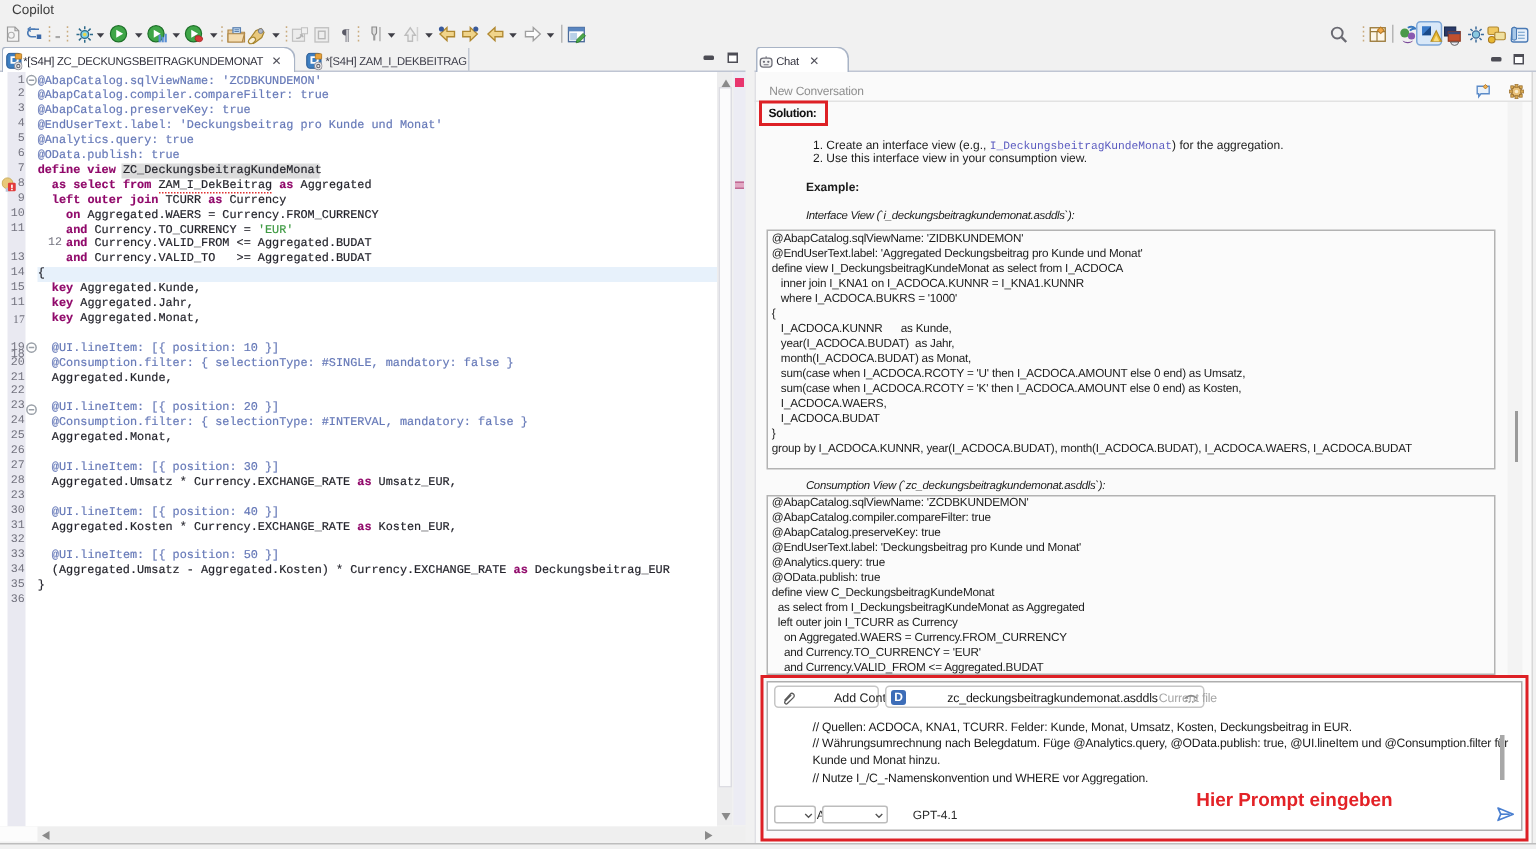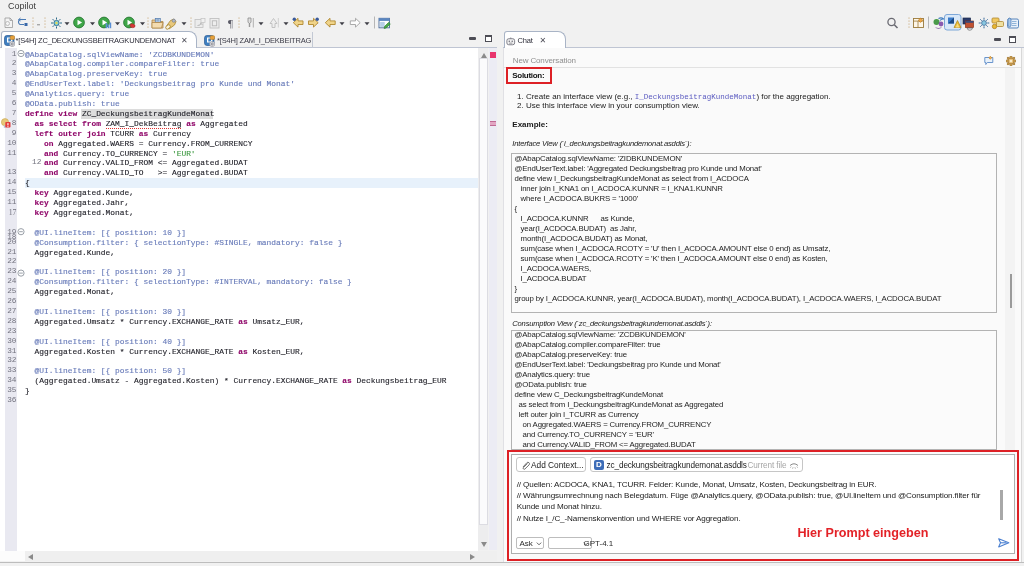--- a/index.html
+++ b/index.html
@@ -9,21 +9,21 @@
 .mono { font-family:"Liberation Mono", monospace; }
 .cline { position:absolute; left:25.1px; white-space:pre; font-family:"Liberation Mono", monospace; font-size:7.9px; line-height:9.9px; color:#23232b; -webkit-text-stroke:0.12px currentColor; }
 .lnum { position:absolute; width:16.5px; text-align:right; font-family:"Liberation Mono", monospace; font-size:7.8px; line-height:9.9px; color:#73737f; }
 .kw { color:#90086a; font-weight:bold; }
 .ann { color:#6679b8; }
 .str { color:#3f9a43; }
 .tabtxt { position:absolute; font-size:7.5px; letter-spacing:-0.18px; color:#2e2e3a; white-space:nowrap; }
 .codebox { position:absolute; background:#fbfbfb; border:1px solid #b3b3b3; }
 .cbtext { position:absolute; left:3px; top:-0.5px; font-size:7.8px; letter-spacing:-0.14px; line-height:10px; color:#1c1c1c; white-space:pre; }
 .redbox { position:absolute; border:2.5px solid #dd2025; }
-.chattxt { position:absolute; font-size:8px; color:#1a1a1a; white-space:nowrap; }
+.chattxt { position:absolute; font-size:8px; color:#1a1a1a; white-space:nowrap;margin-left:25px; }
 </style>
 </head>
 <body>
 
 <div class="abs" style="left:8px;top:1px;font-size:9px;color:#3c3c3c;">Copilot</div>
 
 <svg class="abs" style="left:0;top:13px;" width="1024" height="18" viewBox="0 0 1024 18">
     <g transform="translate(3.5,5)">
       <path d="M1.5 0 h5 l2.5 2.5 v7 h-7.5 z" fill="#f4f4f4" stroke="#9a9a9a" stroke-width="0.8"></path>
       <path d="M6.5 0 v2.5 h2.5" fill="none" stroke="#9a9a9a" stroke-width="0.8"></path>

